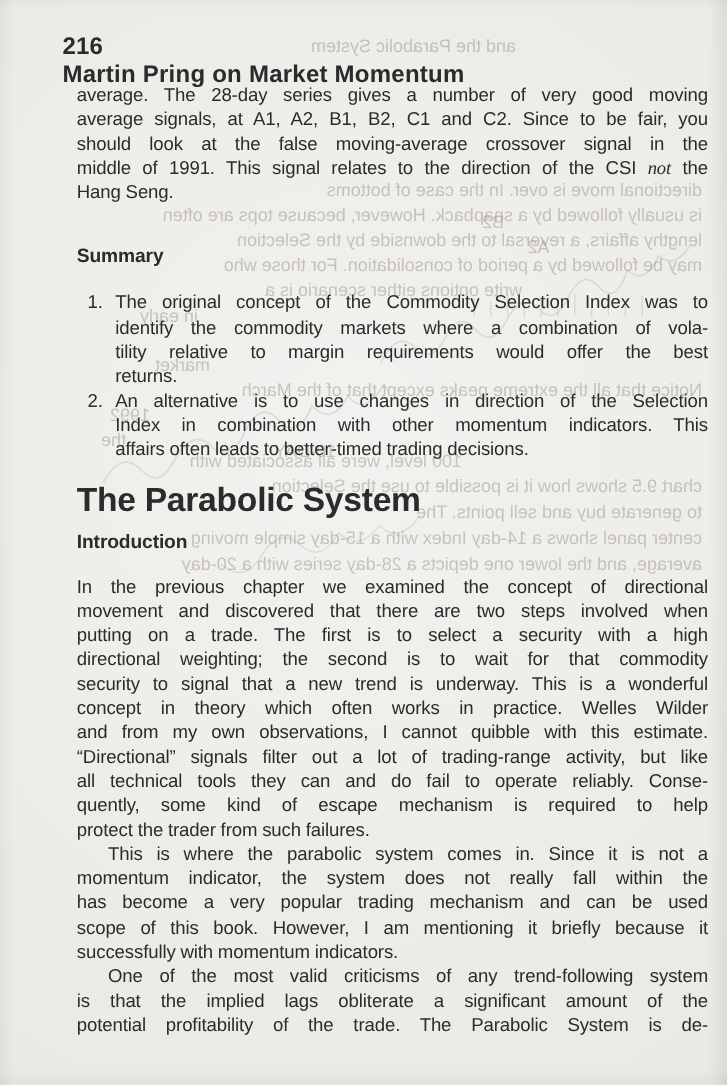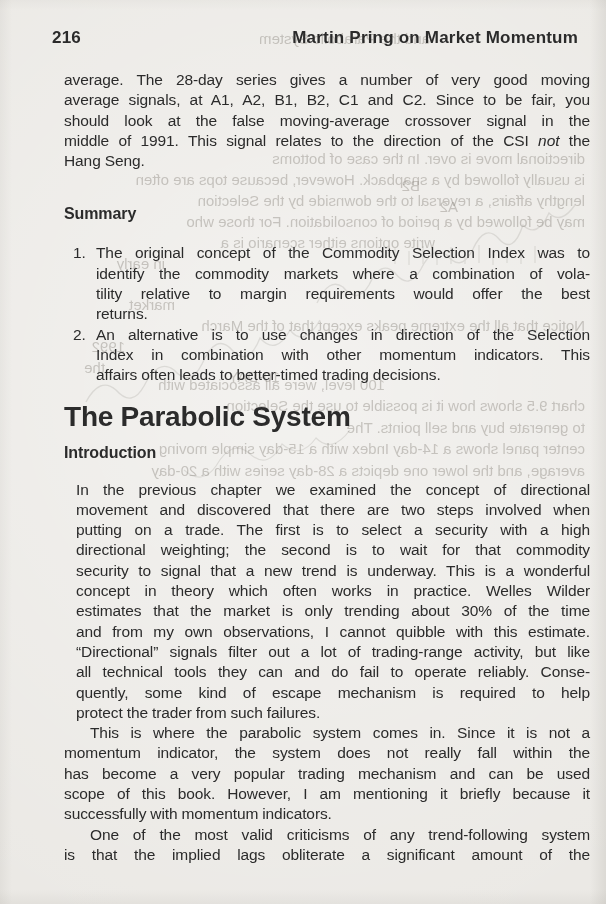--- a/index.html
+++ b/index.html
@@ -14,38 +14,38 @@
       radial-gradient(130% 95% at 48% 42%, rgba(255,255,255,0.40), rgba(255,255,255,0) 70%),
       linear-gradient(to left, rgba(110,106,96,0.12), rgba(0,0,0,0) 16px),
       linear-gradient(to right, rgba(110,106,96,0.08), rgba(0,0,0,0) 12px),
       linear-gradient(to top, rgba(110,106,96,0.07), rgba(0,0,0,0) 14px),
       linear-gradient(to bottom, rgba(110,106,96,0.05), rgba(0,0,0,0) 10px),
       #ebe9e5;
   }
   .header-row{
     position:absolute;top:28px;left:52px;width:526px;
     display:flex;justify-content:space-between;align-items:baseline;
-    font-weight:bold;font-size:17px;letter-spacing:.2px;
+    font-weight:bold;font-size:20px;letter-spacing:.2px;flex-direction:column;
   }
   .column{
     position:absolute;left:64px;top:70px;width:526px;
     font-size:15.5px;line-height:20.3px;
     letter-spacing:-0.1px;word-spacing:-0.2px;
   }
   .line{text-align:left;}
   .jl{text-align:justify;text-align-last:justify;}
   .ind{text-indent:26px;}
-  em{font-style:italic;}
+  em{font-style:italic;font-family:Liberation Serif, serif;}
   .h1{font-size:28px;font-weight:bold;letter-spacing:-0.2px;line-height:26px;}
   .h2{font-size:16px;font-weight:bold;line-height:20px;}
   .k-summary{margin-top:33px;}
   .k-li1{margin-top:19px;}
   .k-parabolic{margin-top:18px;}
   .k-introduction{margin-top:13px;}
-  .k-intro-para{margin-top:17px;margin-left:12px;}
+  .k-intro-para{margin-top:17px;}
   .list-item{position:relative;padding-left:32px;}
   .list-item .num{position:absolute;left:9px;top:0;}
   .ghost-layer{position:absolute;inset:0;pointer-events:none;}
   .ghost-line{
     position:absolute;transform:scaleX(-1);
     color:rgba(125,122,114,0.38);
     filter:blur(0.6px);
     font-size:15px;line-height:18px;white-space:nowrap;overflow:hidden;
   }
   .ghost-svg{position:absolute;inset:0;opacity:0.16;}
@@ -113,33 +113,33 @@
       </div>
       <div class="h1 k-parabolic">The Parabolic System</div>
       <div class="h2 k-introduction">Introduction</div>
       <div class="para k-intro-para">
         <div class="line jl">In the previous chapter we examined the concept of directional</div>
         <div class="line jl">movement and discovered that there are two steps involved when</div>
         <div class="line jl">putting on a trade. The first is to select a security with a high</div>
         <div class="line jl">directional weighting; the second is to wait for that commodity</div>
         <div class="line jl">security to signal that a new trend is underway. This is a wonderful</div>
         <div class="line jl">concept in theory which often works in practice. Welles Wilder</div>
-        <div class="line jl">estimates that the market is only trending about 30% of the time</div>
         <div class="line jl">and from my own observations, I cannot quibble with this estimate.</div>
         <div class="line jl">“Directional” signals filter out a lot of trading-range activity, but like</div>
         <div class="line jl">all technical tools they can and do fail to operate reliably. Conse-</div>
         <div class="line jl">quently, some kind of escape mechanism is required to help</div>
         <div class="line">protect the trader from such failures.</div>
       </div>
       <div class="para k-p3">
         <div class="line jl ind">This is where the parabolic system comes in. Since it is not a</div>
         <div class="line jl">momentum indicator, the system does not really fall within the</div>
         <div class="line jl">has become a very popular trading mechanism and can be used</div>
         <div class="line jl">scope of this book. However, I am mentioning it briefly because it</div>
         <div class="line">successfully with momentum indicators.</div>
       </div>
       <div class="para k-p4">
         <div class="line jl ind">One of the most valid criticisms of any trend-following system</div>
         <div class="line jl">is that the implied lags obliterate a significant amount of the</div>
+        <div class="line jl">potential profitability of the trade. The Parabolic System is de-</div>
       </div>
     </div>
 
 </div>
 
 </body></html>

